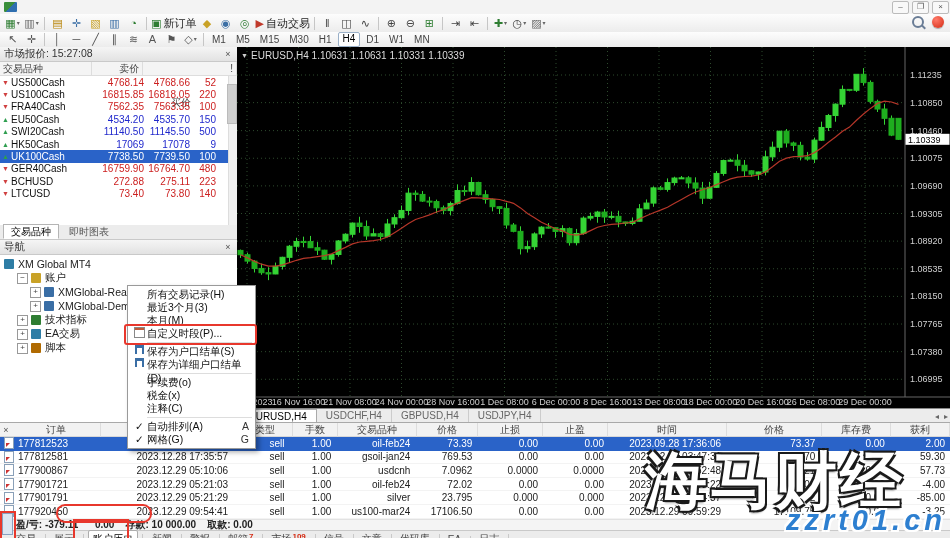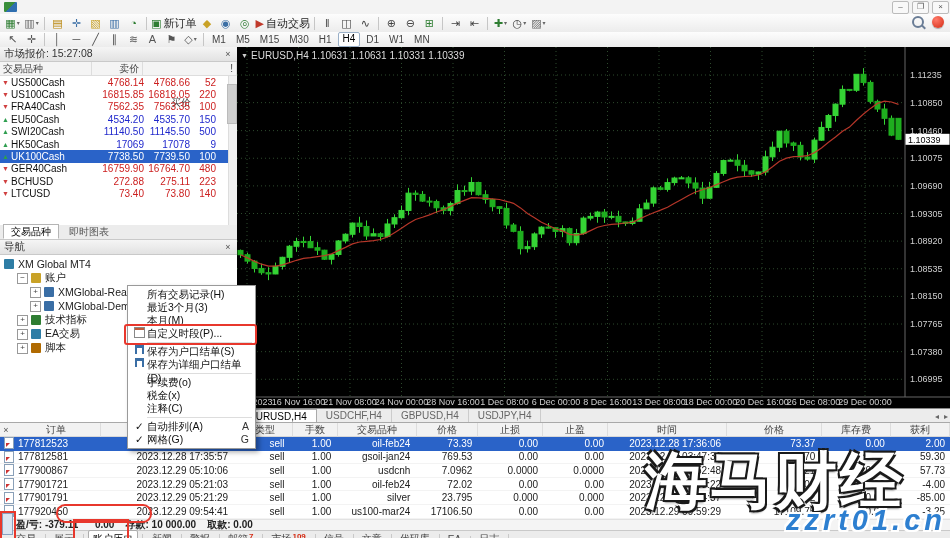--- a/index.html
+++ b/index.html
@@ -672,21 +672,21 @@
           <span class="oic"></span>
           <span>177812523</span>
         </span>
         <span class="tc tcn c1">2023.12.28 17:35:53</span>
         <span class="tc tcn c2">sell</span>
         <span class="tc tcn c3">1.00</span>
         <span class="tc tcn c4">oil-feb24</span>
         <span class="tc tcn c5">73.39</span>
         <span class="tc tcn c6">0.00</span>
         <span class="tc tcn c7">0.00</span>
-        <span class="tc tcn c8">2023.12.28 17:36:06</span>
+        <span class="tc tcn c8">2023.09.28 17:36:06</span>
         <span class="tc tcn c9">73.37</span>
         <span class="tc tcn c10">0.00</span>
         <span class="tc tcn c11">2.00</span>
       </div>
       <div class="trw">
         <span class="tc c0">
           <span class="oic"></span>
           <span>177812581</span>
         </span>
         <span class="tc tcn c1">2023.12.28 17:35:57</span>

